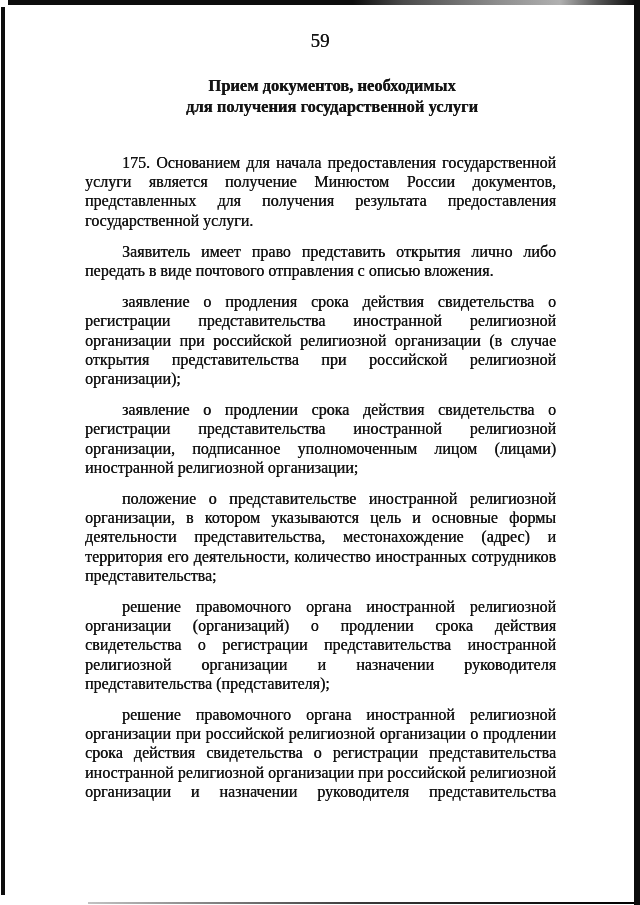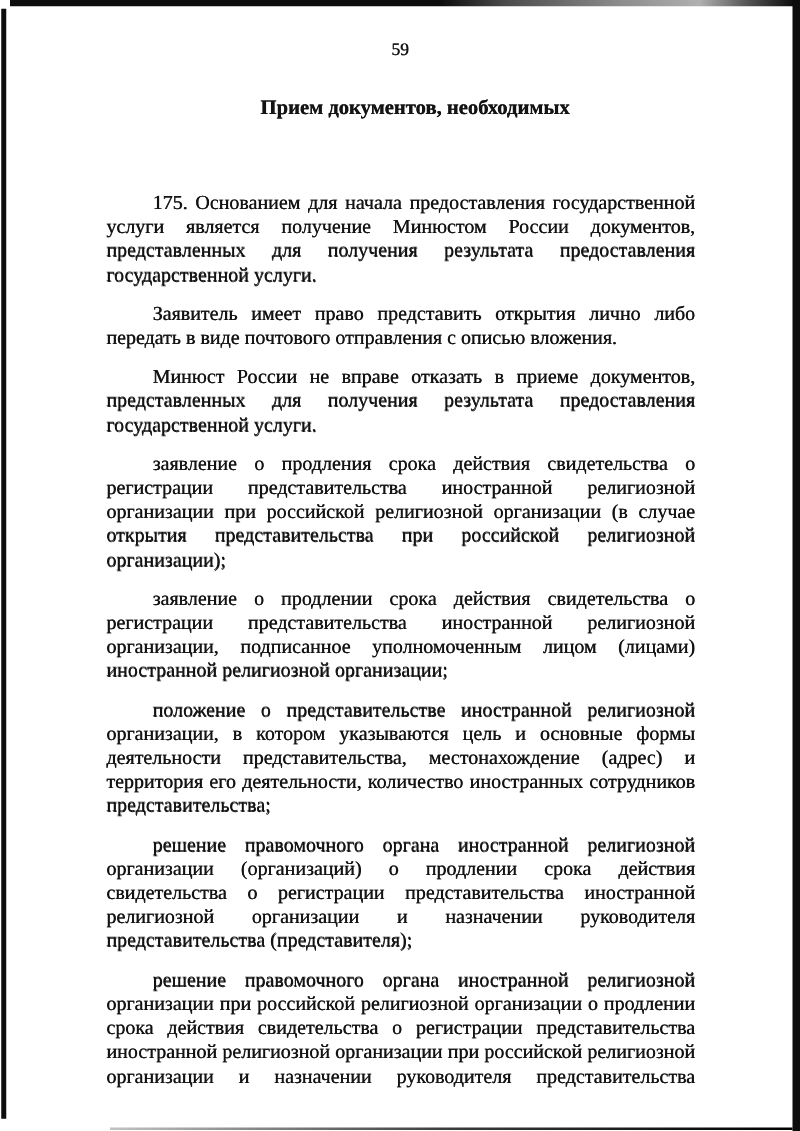--- a/index.html
+++ b/index.html
@@ -39,21 +39,21 @@
     position: absolute; top: 0; right: 0; width: 6px; height: 905px;
     background: var(--border);
   }
   .border-bottom {
     position: absolute; bottom: 1px; left: 88px; right: 6px; height: 2px;
     background: linear-gradient(90deg, #c2c2c2 0%, #8a8a8a 20%, #3a3a3a 50%, #000 100%);
   }
   .page-number {
     position: absolute; top: 31px; left: 0; width: 100%;
     text-align: center;
-    font-size: 14px;
+    font-size: 19px;
     line-height: 20px;
   }
   .heading {
     position: absolute; top: 76px; left: 0; width: 100%;
     margin: 0;
     text-align: center;
     font-weight: bold;
     font-size: 16.5px;
     line-height: 20.5px;
   }
@@ -78,25 +78,25 @@
 <div class="page">
   <div class="border-top"></div>
   <div class="border-left"></div>
   <div class="border-right"></div>
   <div class="border-bottom"></div>
 
   <div class="page-number">59</div>
 
   <h1 class="heading">
     <span class="hline">Прием документов, необходимых</span>
+    <span class="hline">для получения государственной услуги</span>
   </h1>
 
   <div class="doc-body">
     <p>175. Основанием для начала предоставления государственной услуги является получение Минюстом России документов, представленных для получения результата предоставления государственной услуги.</p>
     <p>Заявитель имеет право представить открытия лично либо передать в виде почтового отправления с описью вложения.</p>
-    <p>Минюст России не вправе отказать в приеме документов, представленных для получения результата предоставления государственной услуги.</p>
     <p>заявление о продления срока действия свидетельства о регистрации представительства иностранной религиозной организации при российской религиозной организации (в случае открытия представительства при российской религиозной организации);</p>
     <p>заявление о продлении срока действия свидетельства о регистрации представительства иностранной религиозной организации, подписанное уполномоченным лицом (лицами) иностранной религиозной организации;</p>
     <p>положение о представительстве иностранной религиозной организации, в котором указываются цель и основные формы деятельности представительства, местонахождение (адрес) и территория его деятельности, количество иностранных сотрудников представительства;</p>
     <p>решение правомочного органа иностранной религиозной организации (организаций) о продлении срока действия свидетельства о регистрации представительства иностранной религиозной организации и назначении руководителя представительства (представителя);</p>
     <p>решение правомочного органа иностранной религиозной организации при российской религиозной организации о продлении срока действия свидетельства о регистрации представительства иностранной религиозной организации при российской религиозной организации и назначении руководителя представительства</p>
   </div>
 </div>
 
 </body></html>

